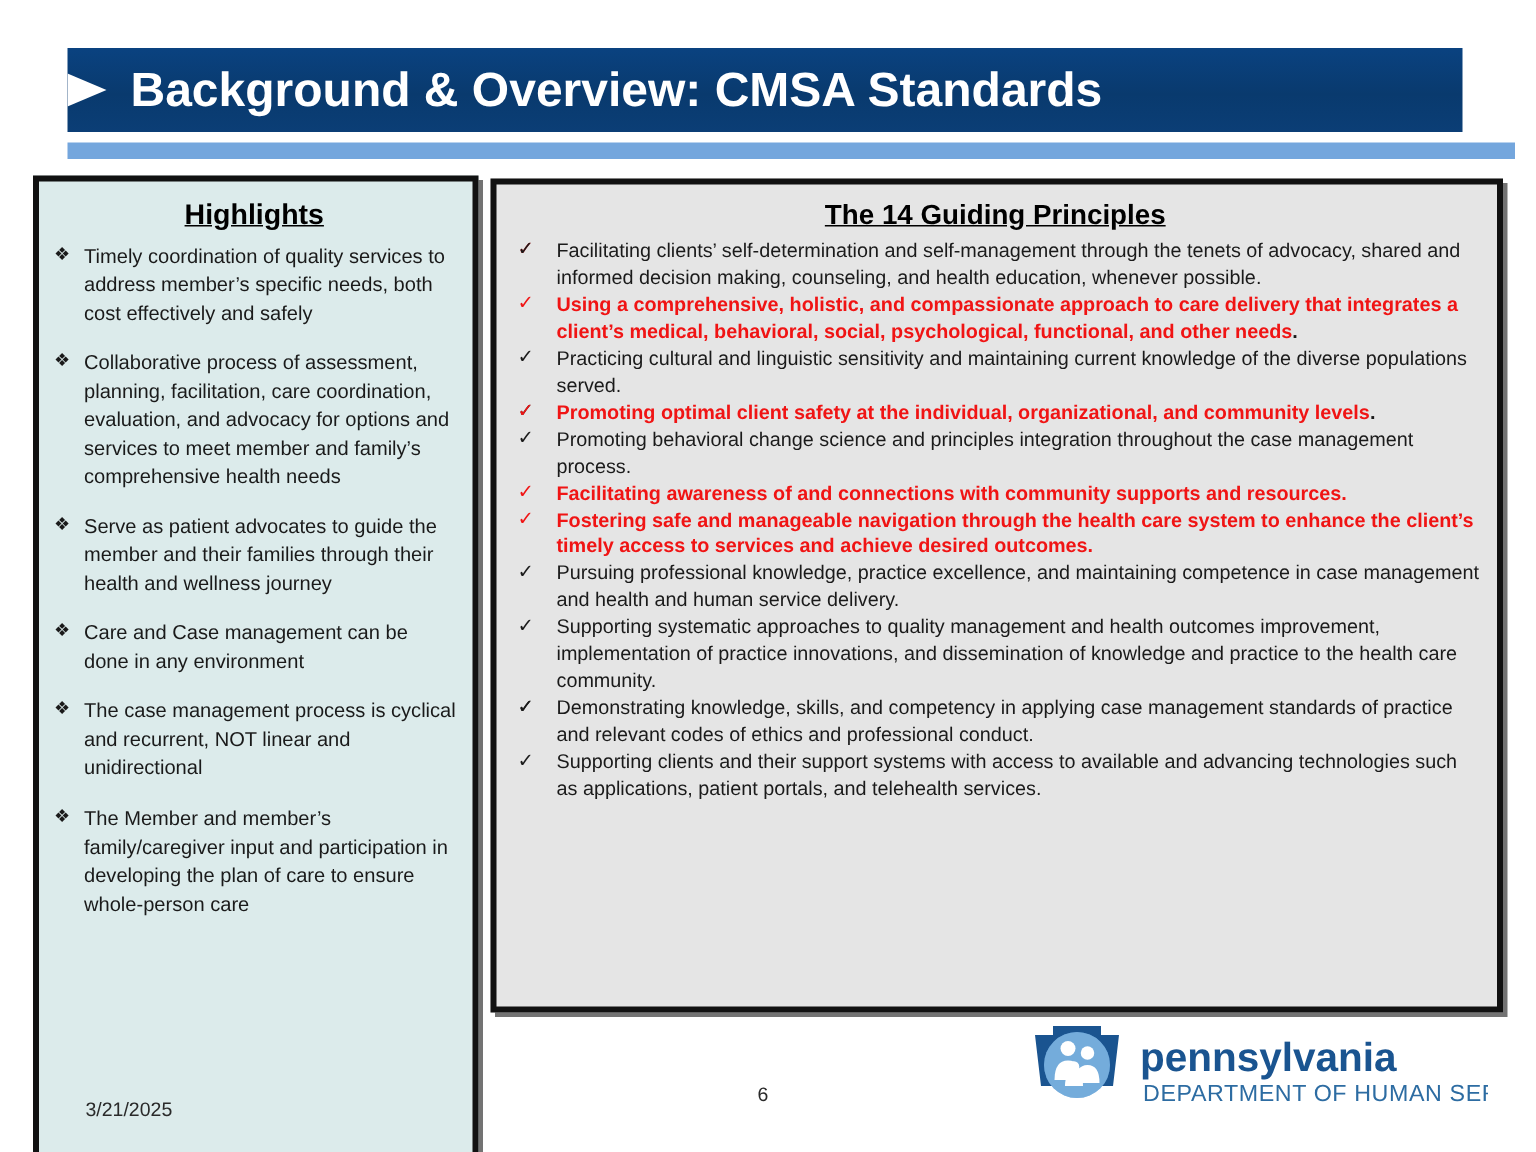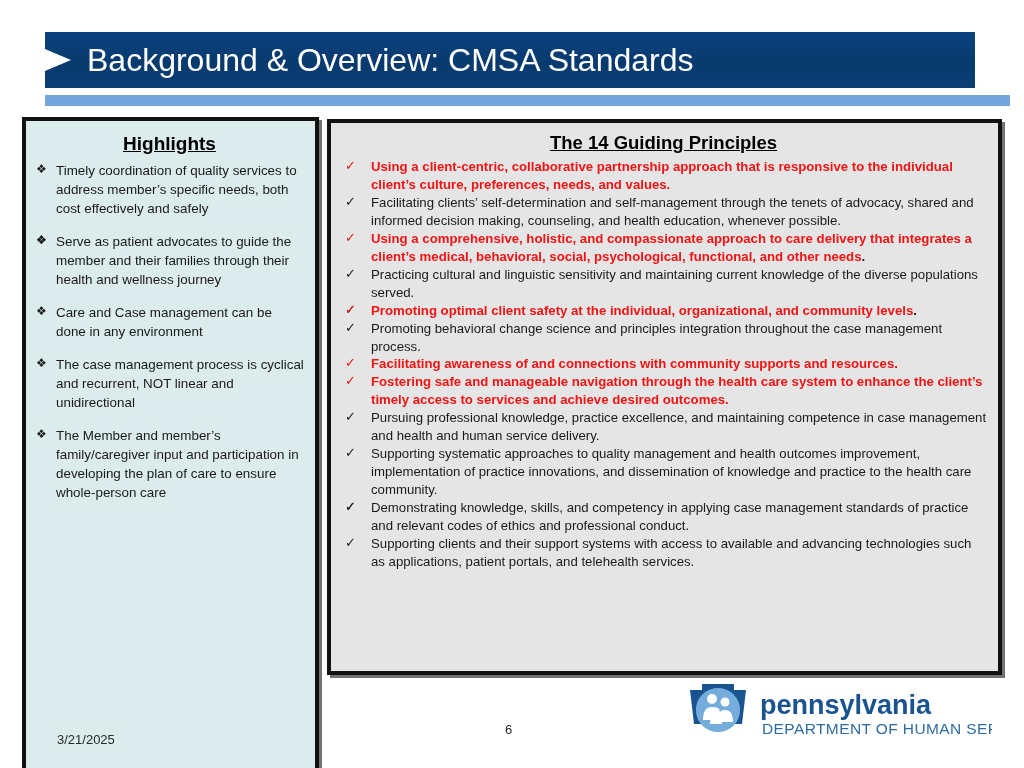--- a/index.html
+++ b/index.html
@@ -33,21 +33,21 @@
     width: 30px;
     height: 30px;
   }
   #title-text {
     position: absolute;
     left: 42px;
     top: 50%;
     transform: translateY(-50%);
     color: #ffffff;
     font-size: 32px;
-    font-weight: normal;
+    font-weight: bold;
     letter-spacing: 0px;
     white-space: nowrap;
   }
   #title-underbar {
     position: absolute;
     left: 45px;
     top: 95px;
     width: 965px;
     height: 11px;
     background: #74a6dd;
@@ -181,32 +181,32 @@
     <polygon points="0,4 0,26 26,15" fill="#ffffff"></polygon>
   </svg>
   <div id="title-text">Background &amp; Overview: CMSA Standards</div>
 </div>
 <div id="title-underbar"></div>
 
 <div id="highlights-panel" class="panel">
   <div class="panel-heading">Highlights</div>
   <ul id="highlights-list">
       <li><span class="bullet-diamond">❖</span><span>Timely coordination of quality services to address member’s specific needs, both cost effectively and safely</span></li>
-      <li><span class="bullet-diamond">❖</span></li>
+      <li><span class="bullet-diamond">❖</span><span>Collaborative process of assessment, planning, facilitation, care coordination, evaluation, and advocacy for options and services to meet member and family’s comprehensive health needs</span></li>
       <li><span class="bullet-diamond">❖</span><span>Serve as patient advocates to guide the member and their families through their health and wellness journey</span></li>
       <li><span class="bullet-diamond">❖</span><span>Care and Case management can be done in any environment</span></li>
       <li><span class="bullet-diamond">❖</span><span>The case management process is cyclical and recurrent, NOT linear and unidirectional</span></li>
       <li><span class="bullet-diamond">❖</span><span>The Member and member’s family/caregiver input and participation in developing the plan of care to ensure whole-person care</span></li>
     </ul>
 </div>
 
 <div id="principles-panel" class="panel">
   <div class="panel-heading">The 14 Guiding Principles</div>
   <ul id="principles-list">
-      <li class="is-red"><span class="bullet-check">✓</span><span>Using a client-centric, collaborative partnership approach that is responsive to the individual client’s culture, preferences, needs, and values.</span></li>
+      <li class="is-red"><span class="bullet-check">✓</span></li>
       <li><span class="bullet-check">✓</span><span>Facilitating clients’ self-determination and self-management through the tenets of advocacy, shared and informed decision making, counseling, and health education, whenever possible.</span></li>
       <li class="is-red"><span class="bullet-check">✓</span><span>Using a comprehensive, holistic, and compassionate approach to care delivery that integrates a client’s medical, behavioral, social, psychological, functional, and other needs</span><span class="trailing-period">.</span></li>
       <li><span class="bullet-check">✓</span><span>Practicing cultural and linguistic sensitivity and maintaining current knowledge of the diverse populations served.</span></li>
       <li><span class="bullet-check">✓</span></li>
       <li class="is-red"><span class="bullet-check">✓</span><span>Promoting optimal client safety at the individual, organizational, and community levels</span><span class="trailing-period">.</span></li>
       <li><span class="bullet-check">✓</span><span>Promoting behavioral change science and principles integration throughout the case management process.</span></li>
       <li class="is-red"><span class="bullet-check">✓</span><span>Facilitating awareness of and connections with community supports and resources.</span></li>
       <li class="is-red"><span class="bullet-check">✓</span><span>Fostering safe and manageable navigation through the health care system to enhance the client’s timely access to services and achieve desired outcomes.</span></li>
       <li><span class="bullet-check">✓</span><span>Pursuing professional knowledge, practice excellence, and maintaining competence in case management and health and human service delivery.</span></li>
       <li><span class="bullet-check">✓</span><span>Supporting systematic approaches to quality management and health outcomes improvement, implementation of practice innovations, and dissemination of knowledge and practice to the health care community.</span></li>

